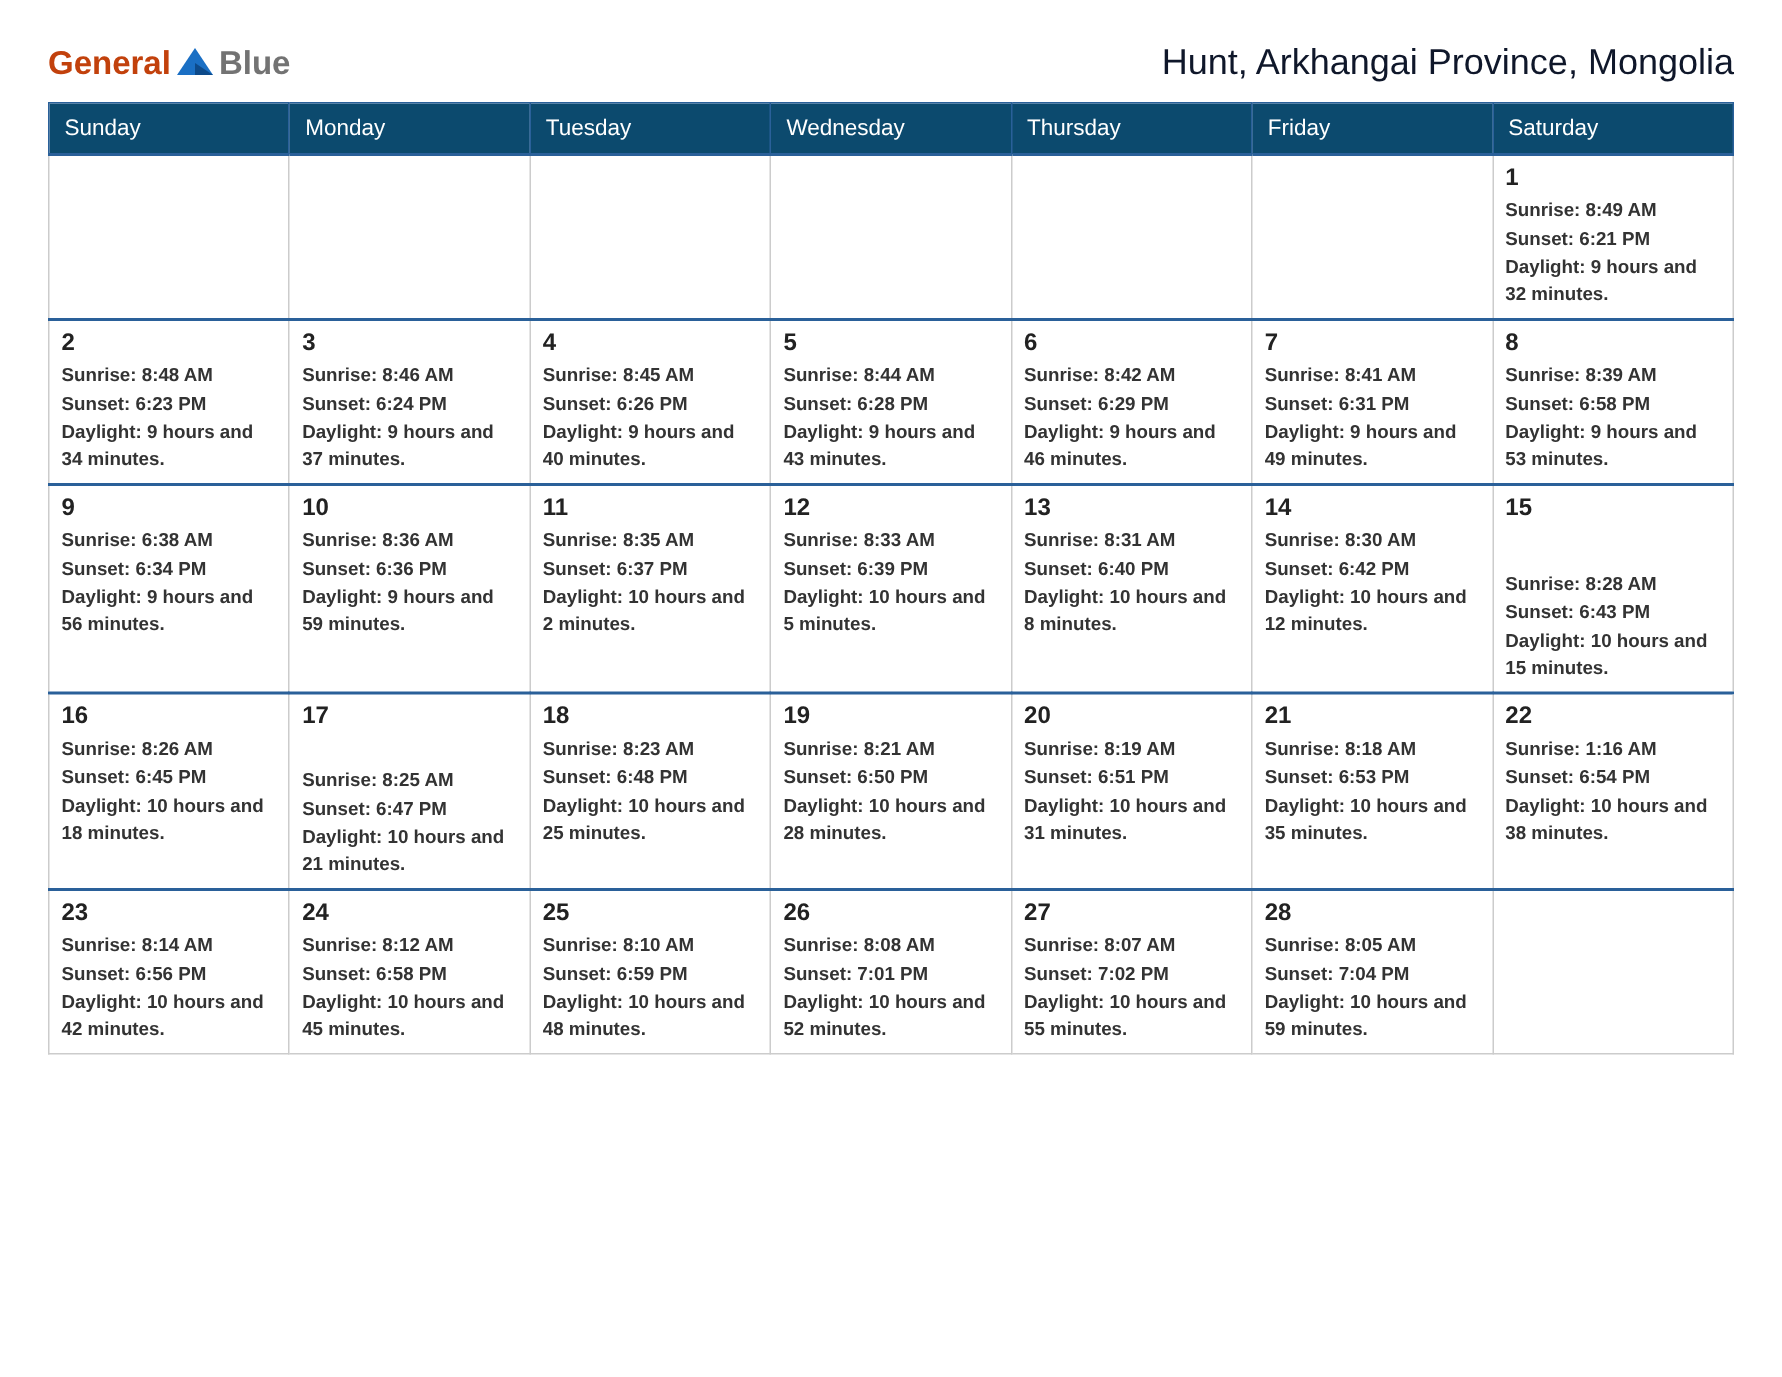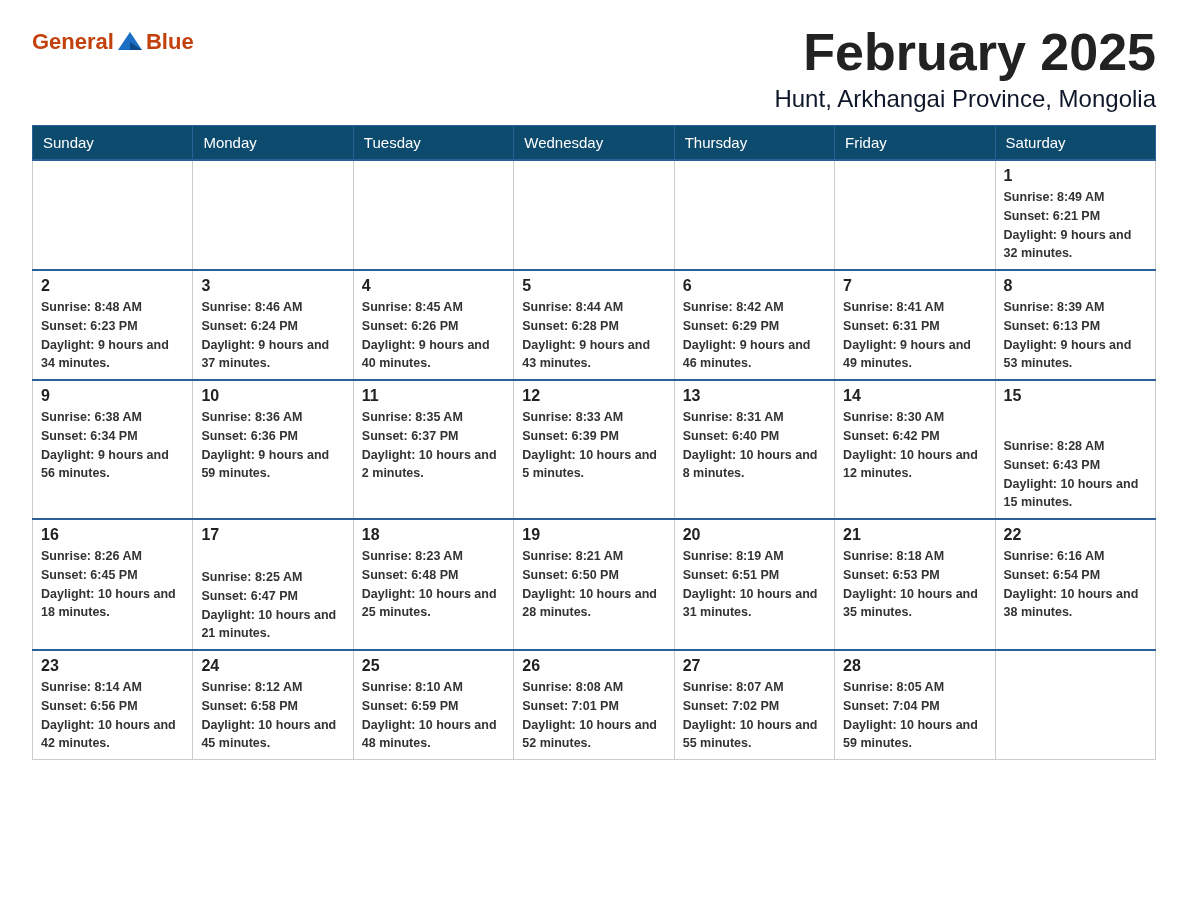--- a/index.html
+++ b/index.html
@@ -22,21 +22,21 @@
       margin-top: 4px;
     }
     .logo-text-general {
       font-size: 22px;
       font-weight: bold;
       color: #c2410c;
     }
     .logo-text-blue {
       font-size: 22px;
       font-weight: bold;
-      color: #c2410c;
+      color: #737373;
     }
     .logo-icon {
       width: 28px;
       height: 28px;
       margin: 0 2px;
     }
     .title-area {
       text-align: right;
     }
     .month-title {
@@ -103,21 +103,20 @@
 <div class="header">
   <div class="logo">
     <span class="logo-text-general">General</span>
     <svg class="logo-icon" viewBox="0 0 28 28" xmlns="http://www.w3.org/2000/svg">
       <polygon points="2,22 14,4 26,22" fill="#1a6fc4"></polygon>
       <polygon points="14,14 26,22 14,22" fill="#0d4a8a"></polygon>
     </svg>
     <span class="logo-text-blue">Blue</span>
   </div>
   <div class="title-area">
-    <div class="month-title">February 2025</div>
     <div class="location-title">Hunt, Arkhangai Province, Mongolia</div>
   </div>
 </div>
 
 <table class="calendar">
   <thead>
     <tr>
     <th>Sunday</th>
         <th>Monday</th>
         <th>Tuesday</th>
@@ -175,21 +174,21 @@
         </td>
         <td>
           <span class="day-number">7</span>
           <div class="day-info" style="white-space: pre-line;">Sunrise: 8:41 AM
 Sunset: 6:31 PM
 Daylight: 9 hours and 49 minutes.</div>
         </td>
         <td>
           <span class="day-number">8</span>
           <div class="day-info" style="white-space: pre-line;">Sunrise: 8:39 AM
-Sunset: 6:13 PM
+Sunset: 6:58 PM
 Daylight: 9 hours and 53 minutes.</div>
         </td>
       </tr>
       <tr>
         <td>
           <span class="day-number">9</span>
           <div class="day-info" style="white-space: pre-line;">Sunrise: 6:38 AM
 Sunset: 6:34 PM
 Daylight: 9 hours and 56 minutes.</div>
         </td>
@@ -262,21 +261,21 @@
 Daylight: 10 hours and 31 minutes.</div>
         </td>
         <td>
           <span class="day-number">21</span>
           <div class="day-info" style="white-space: pre-line;">Sunrise: 8:18 AM
 Sunset: 6:53 PM
 Daylight: 10 hours and 35 minutes.</div>
         </td>
         <td>
           <span class="day-number">22</span>
-          <div class="day-info" style="white-space: pre-line;">Sunrise: 6:16 AM
+          <div class="day-info" style="white-space: pre-line;">Sunrise: 1:16 AM
 Sunset: 6:54 PM
 Daylight: 10 hours and 38 minutes.</div>
         </td>
       </tr>
       <tr>
         <td>
           <span class="day-number">23</span>
           <div class="day-info" style="white-space: pre-line;">Sunrise: 8:14 AM
 Sunset: 6:56 PM
 Daylight: 10 hours and 42 minutes.</div>

